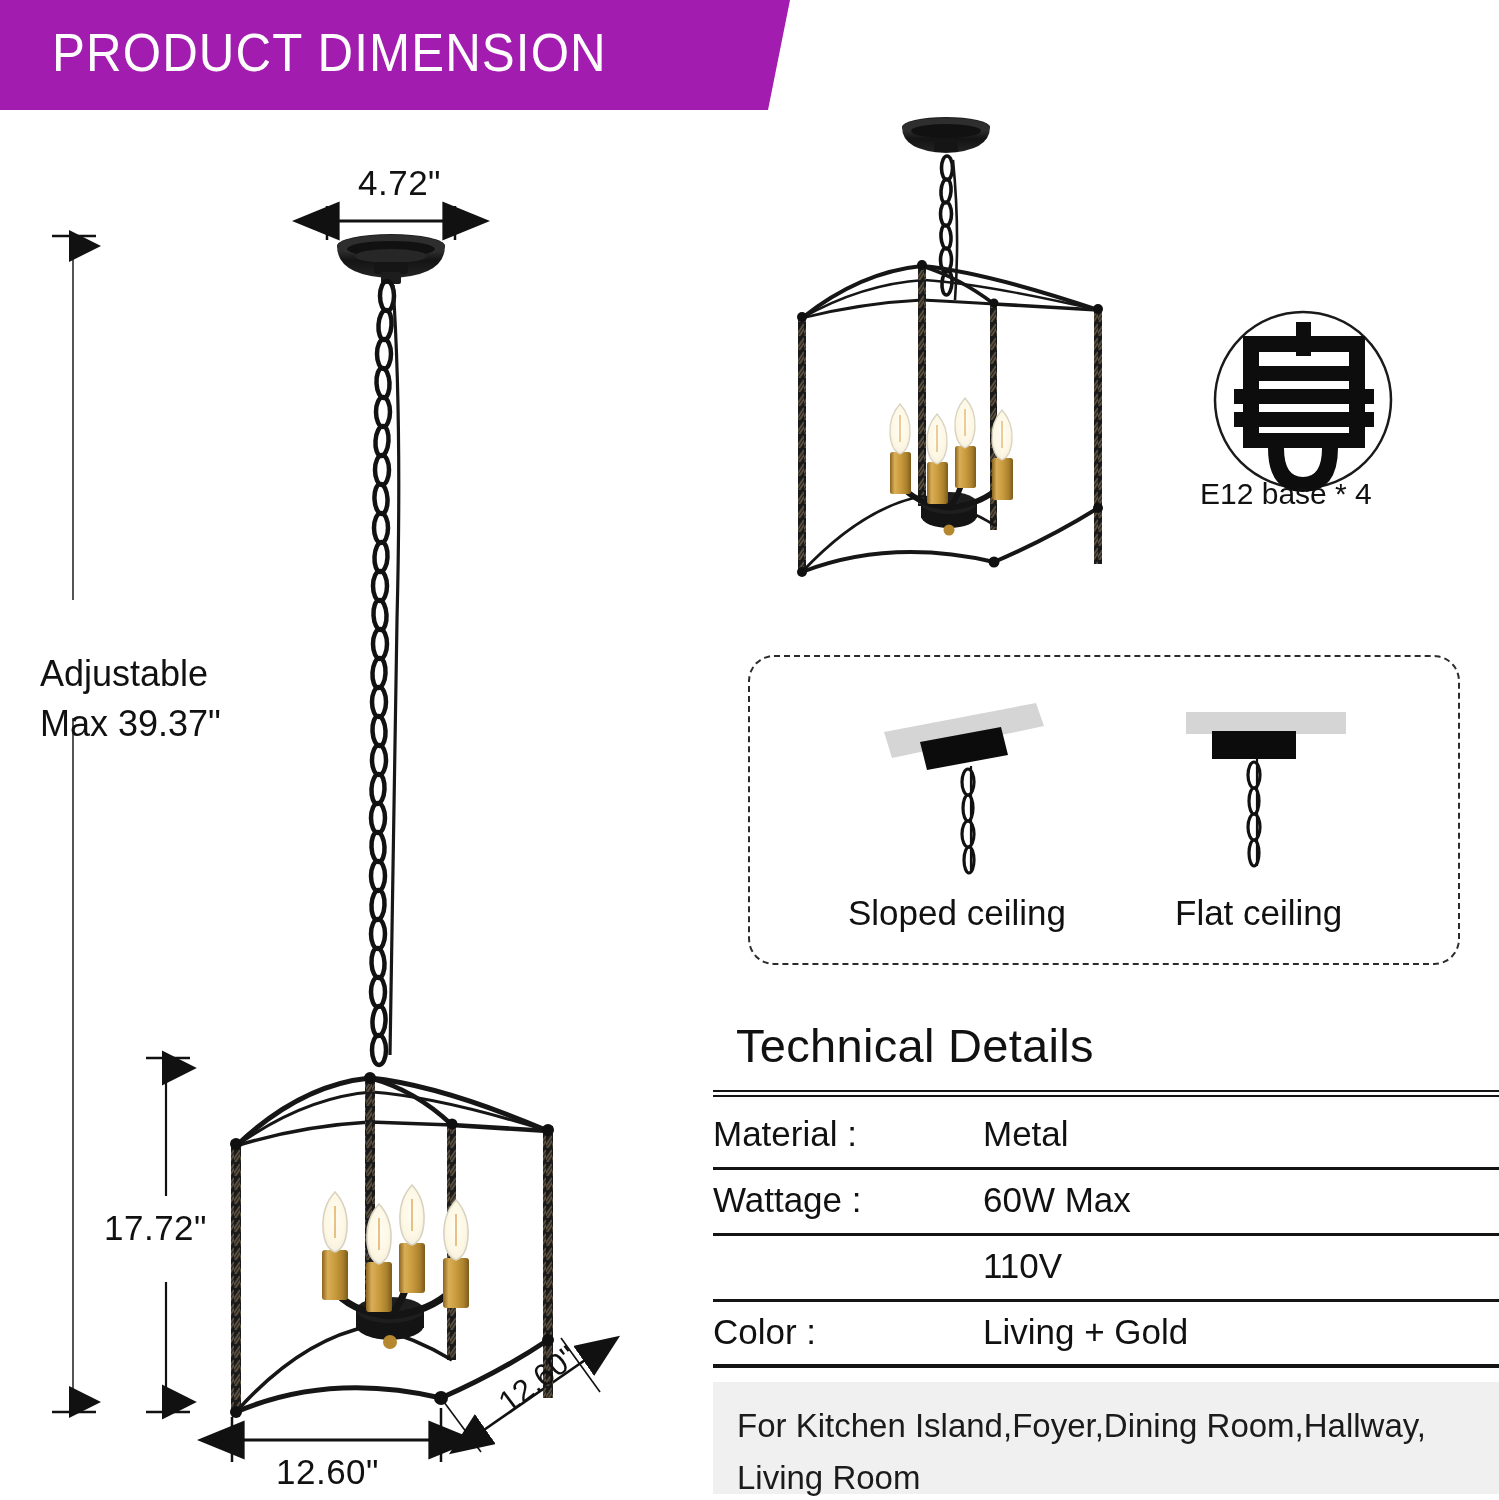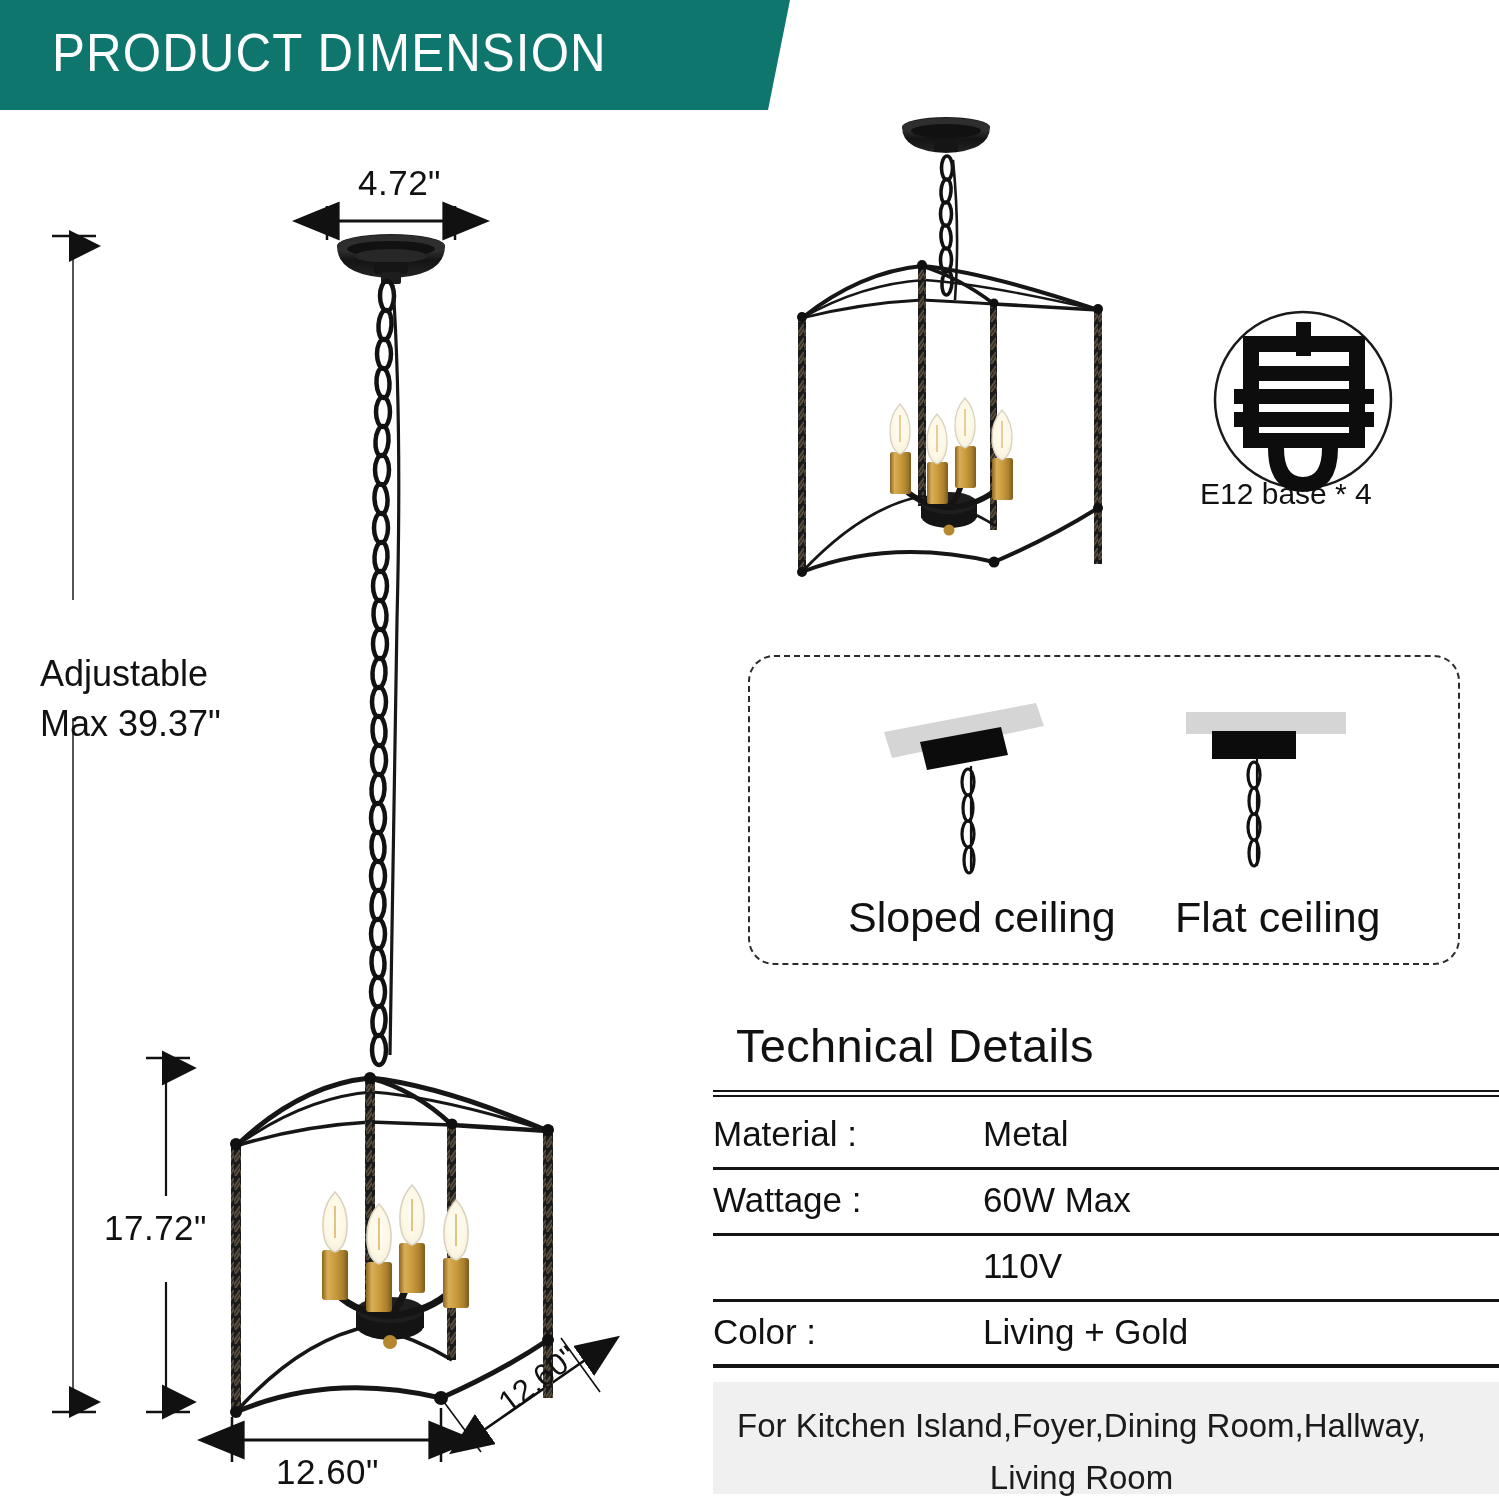--- a/index.html
+++ b/index.html
@@ -9,21 +9,21 @@
     font-family:"Liberation Sans", sans-serif;
     color:#111111;
     overflow:hidden;
     position:relative;
   }
   .root{position:absolute;inset:0;}
 
   
   .banner{
     position:absolute;left:0;top:0;width:800px;height:118px;
-    background:#0f766e;
+    background:#a21caf;
     clip-path:polygon(0 0, 790px 0, 768px 110px, 0 110px);
   }
   .banner-title{
     position:absolute;left:52px;top:22px;
     font-size:53px;
     font-weight:400;
     letter-spacing:1.2px;
     color:#fdfdfd;
     transform:scaleX(0.93);
     transform-origin:left top;
@@ -57,21 +57,21 @@
   }
 
   
   .ceiling-panel{
     position:absolute;left:748px;top:655px;width:712px;height:310px;
     border:2px dashed #2b2b2b;
     border-radius:26px;
     box-sizing:border-box;
   }
   .ceiling-cap{
-    position:absolute;font-size:43px;white-space:nowrap;
+    position:absolute;font-size:35px;white-space:nowrap;
   }
   .cap-sloped{left:848px;top:893px;}
   .cap-flat{left:1175px;top:893px;}
 
   
   .tech-title{
     position:absolute;left:736px;top:1018px;
     font-size:47px;letter-spacing:0.3px;white-space:nowrap;
   }
   .tech-rule{
@@ -95,21 +95,20 @@
     font-size:35px;white-space:nowrap;
   }
   .tech-val{
     position:absolute;left:270px;top:10px;
     font-size:35px;white-space:nowrap;
   }
   .tech-foot{
     position:absolute;left:713px;top:1382px;width:786px;height:112px;
     background:#f0f0f0;
     box-sizing:border-box;
-    text-align:center;
   }
   .tech-foot-txt{
     position:absolute;left:24px;top:18px;
     font-size:33px;line-height:52px;
     color:#1b1b1b;
   }
 
   svg{display:block;}
   .svg-layer{position:absolute;left:0;top:0;width:1499px;height:1500px;pointer-events:none;}
 </style>

